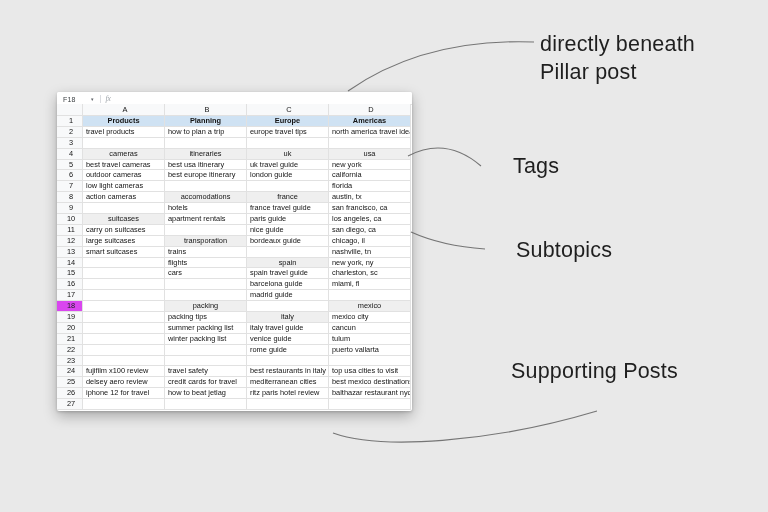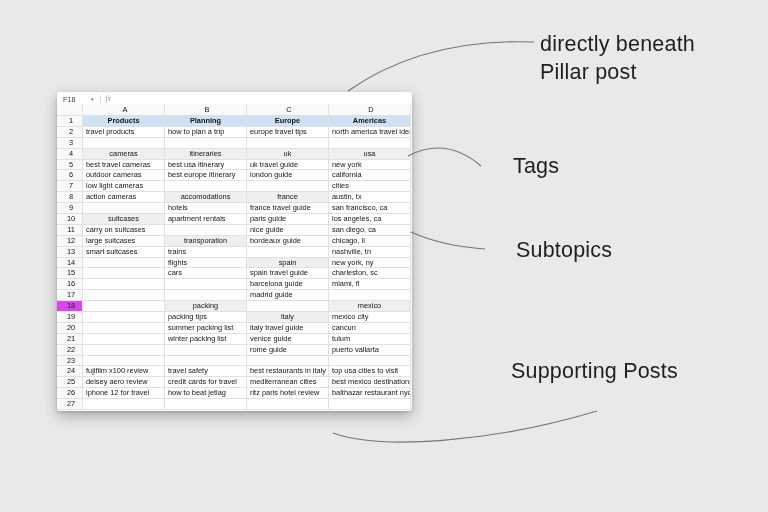--- a/index.html
+++ b/index.html
@@ -114,21 +114,21 @@
       <div class="cell">new york</div>
       <div class="rowhead">6</div>
       <div class="cell">outdoor cameras</div>
       <div class="cell">best europe itinerary</div>
       <div class="cell">london guide</div>
       <div class="cell">california</div>
       <div class="rowhead">7</div>
       <div class="cell">low light cameras</div>
       <div class="cell"></div>
       <div class="cell"></div>
-      <div class="cell">cities</div>
+      <div class="cell">florida</div>
       <div class="rowhead">8</div>
       <div class="cell">action cameras</div>
       <div class="cell header">accomodations</div>
       <div class="cell header">france</div>
       <div class="cell">austin, tx</div>
       <div class="rowhead">9</div>
       <div class="cell"></div>
       <div class="cell">hotels</div>
       <div class="cell">france travel guide</div>
       <div class="cell">san francisco, ca</div>

